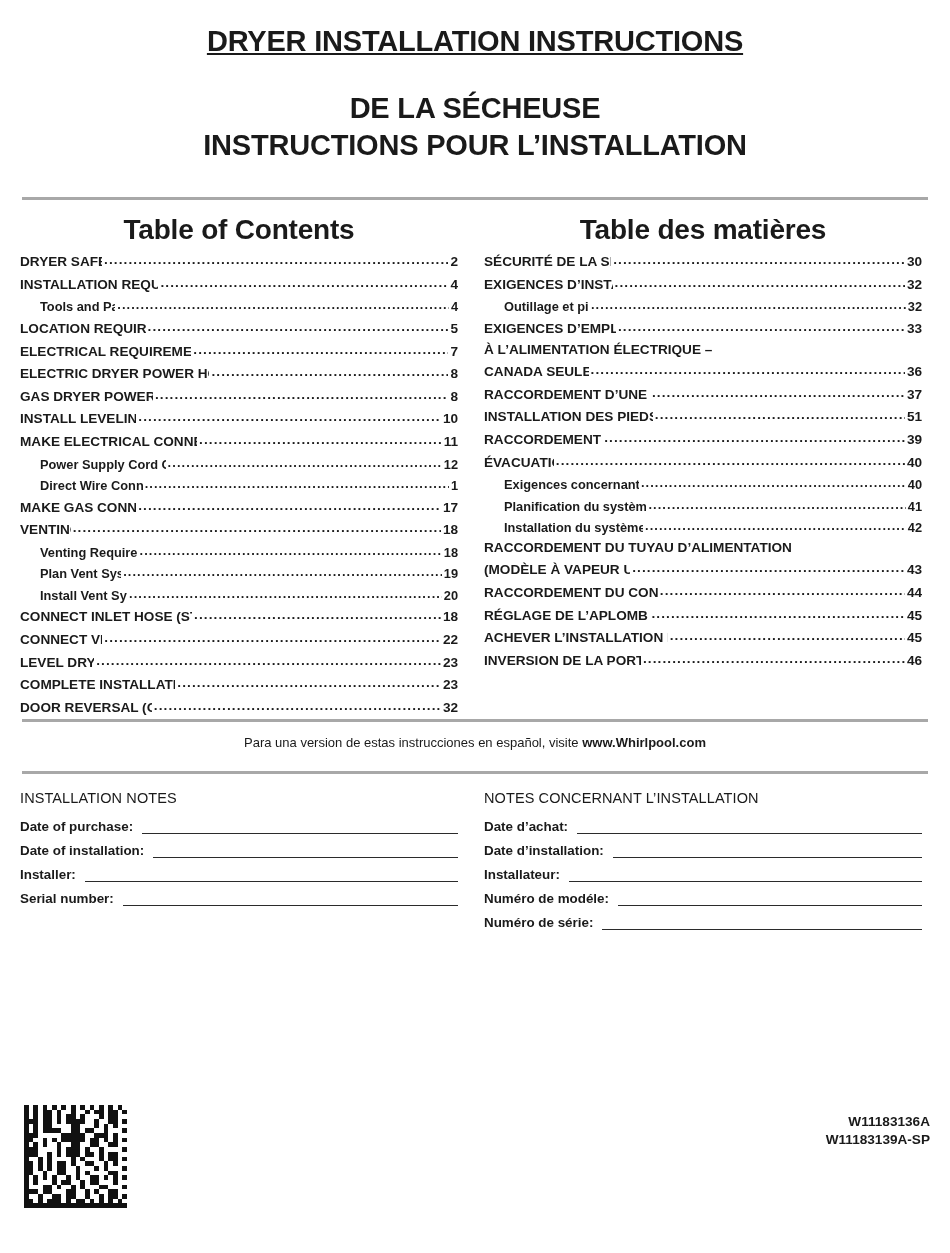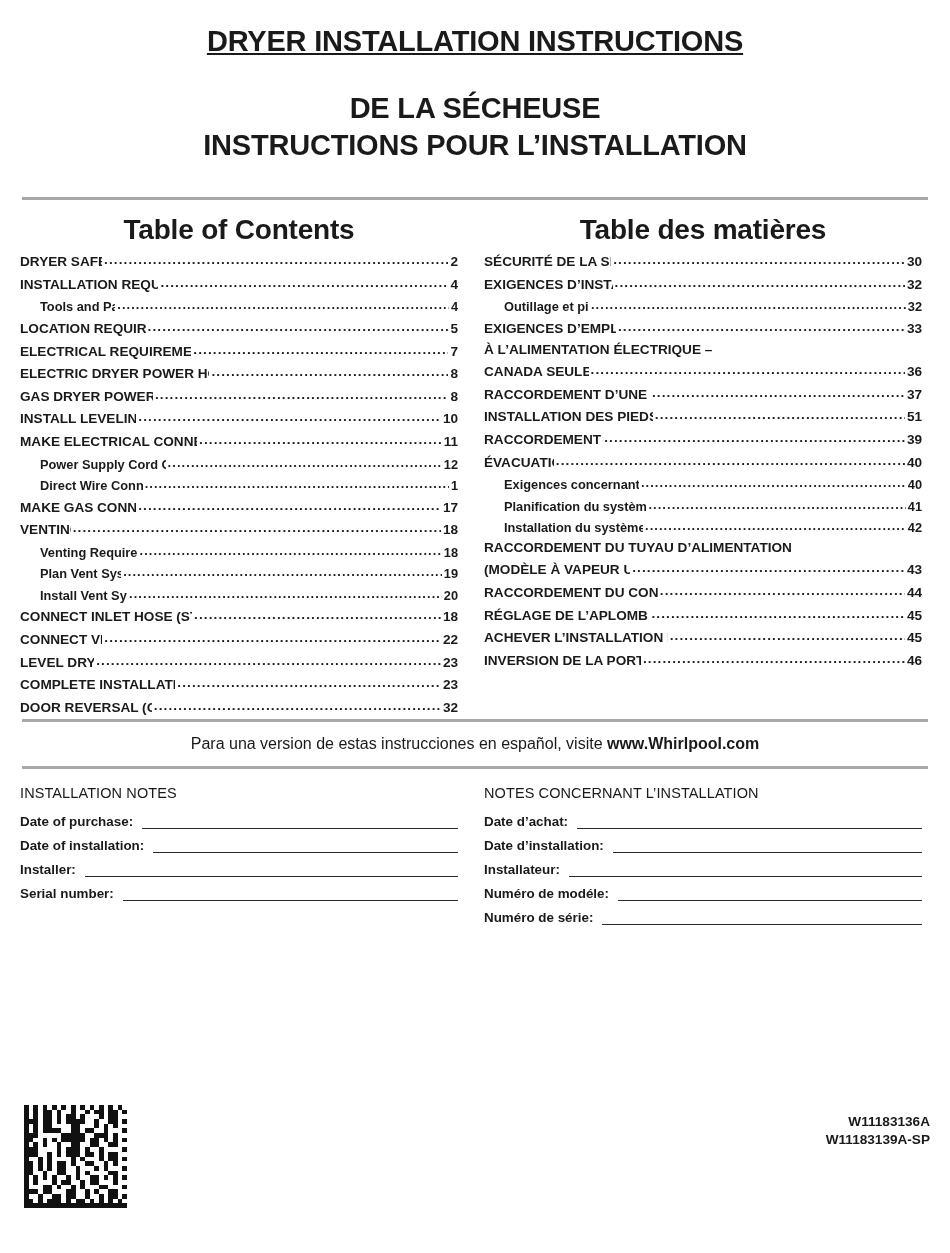--- a/index.html
+++ b/index.html
@@ -105,22 +105,22 @@
   }
   .toc-page {
     flex: 0 0 auto;
     text-align: right;
     padding-left: 1px;
   }
 
   
   .spanish-note {
     text-align: center;
-    font-size: 16px;
-    padding: 13px 0 13px 0;
+    font-size: 13px;
+    padding: 13px 0 21px 0;
   }
   .spanish-note b { font-weight: bold; }
 
   
   .notes-wrap {
     display: flex;
     margin-top: 16px;
   }
   .notes-col { width: 438px; }
   .notes-col.left { margin-right: 26px; }

